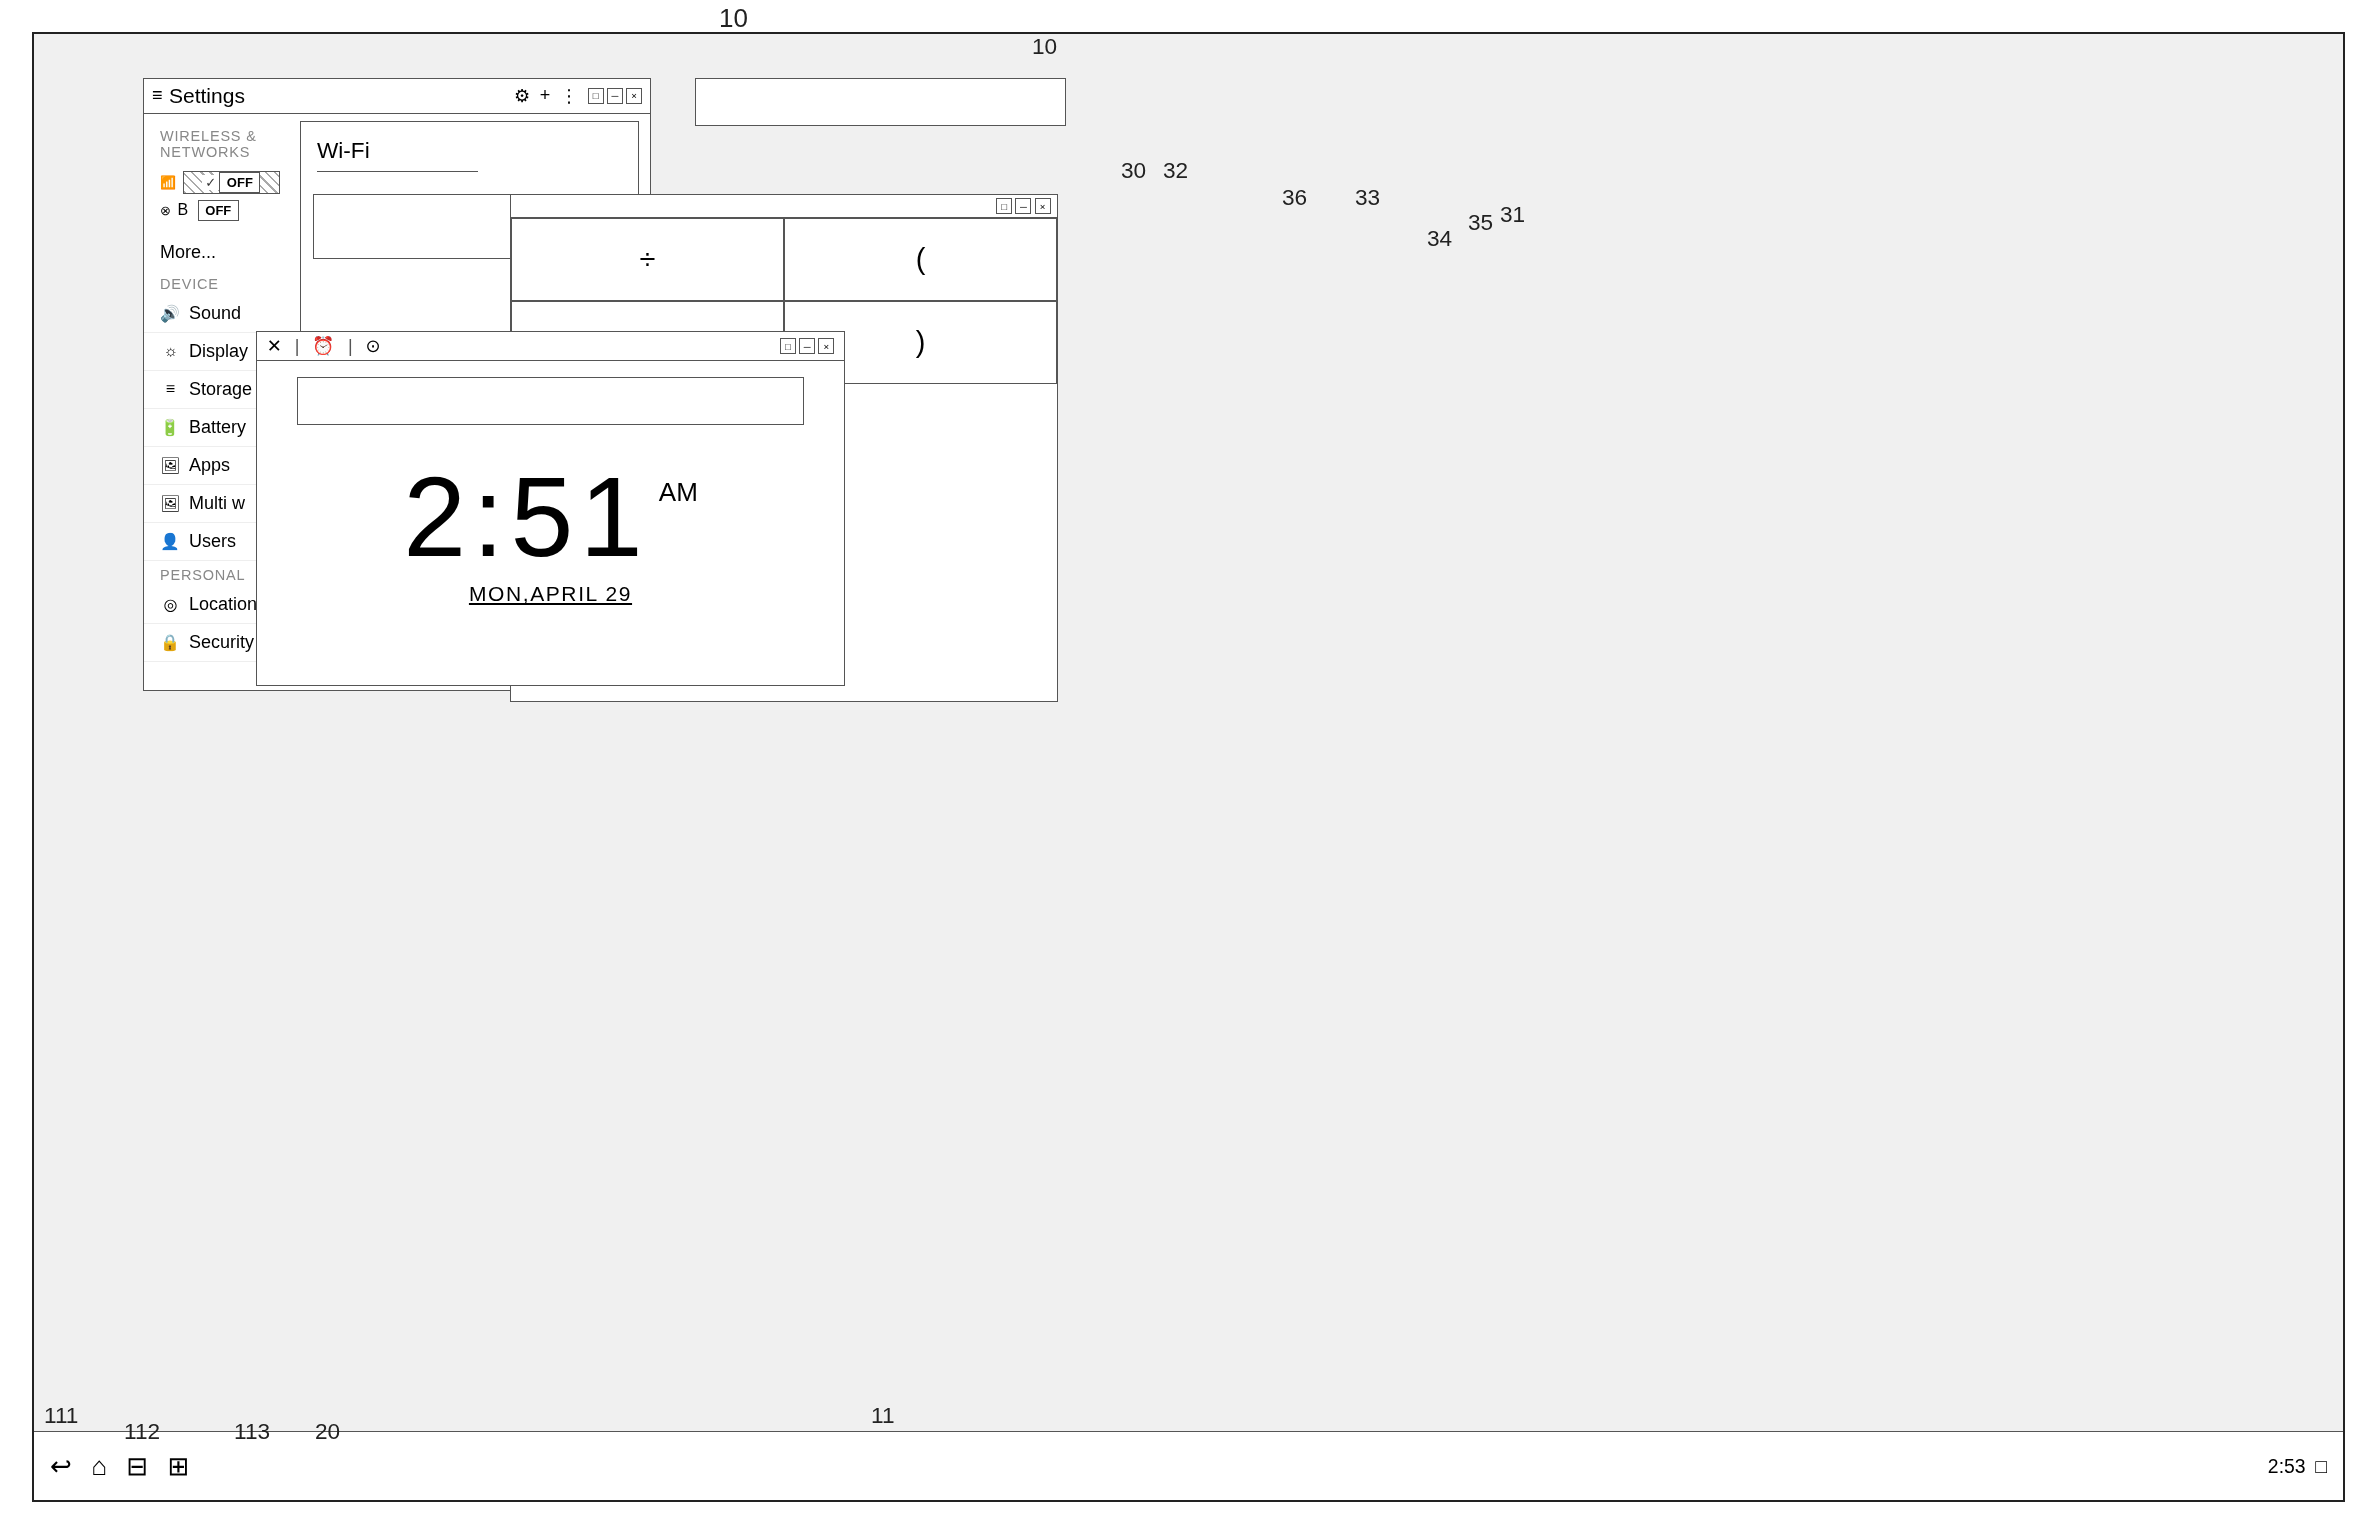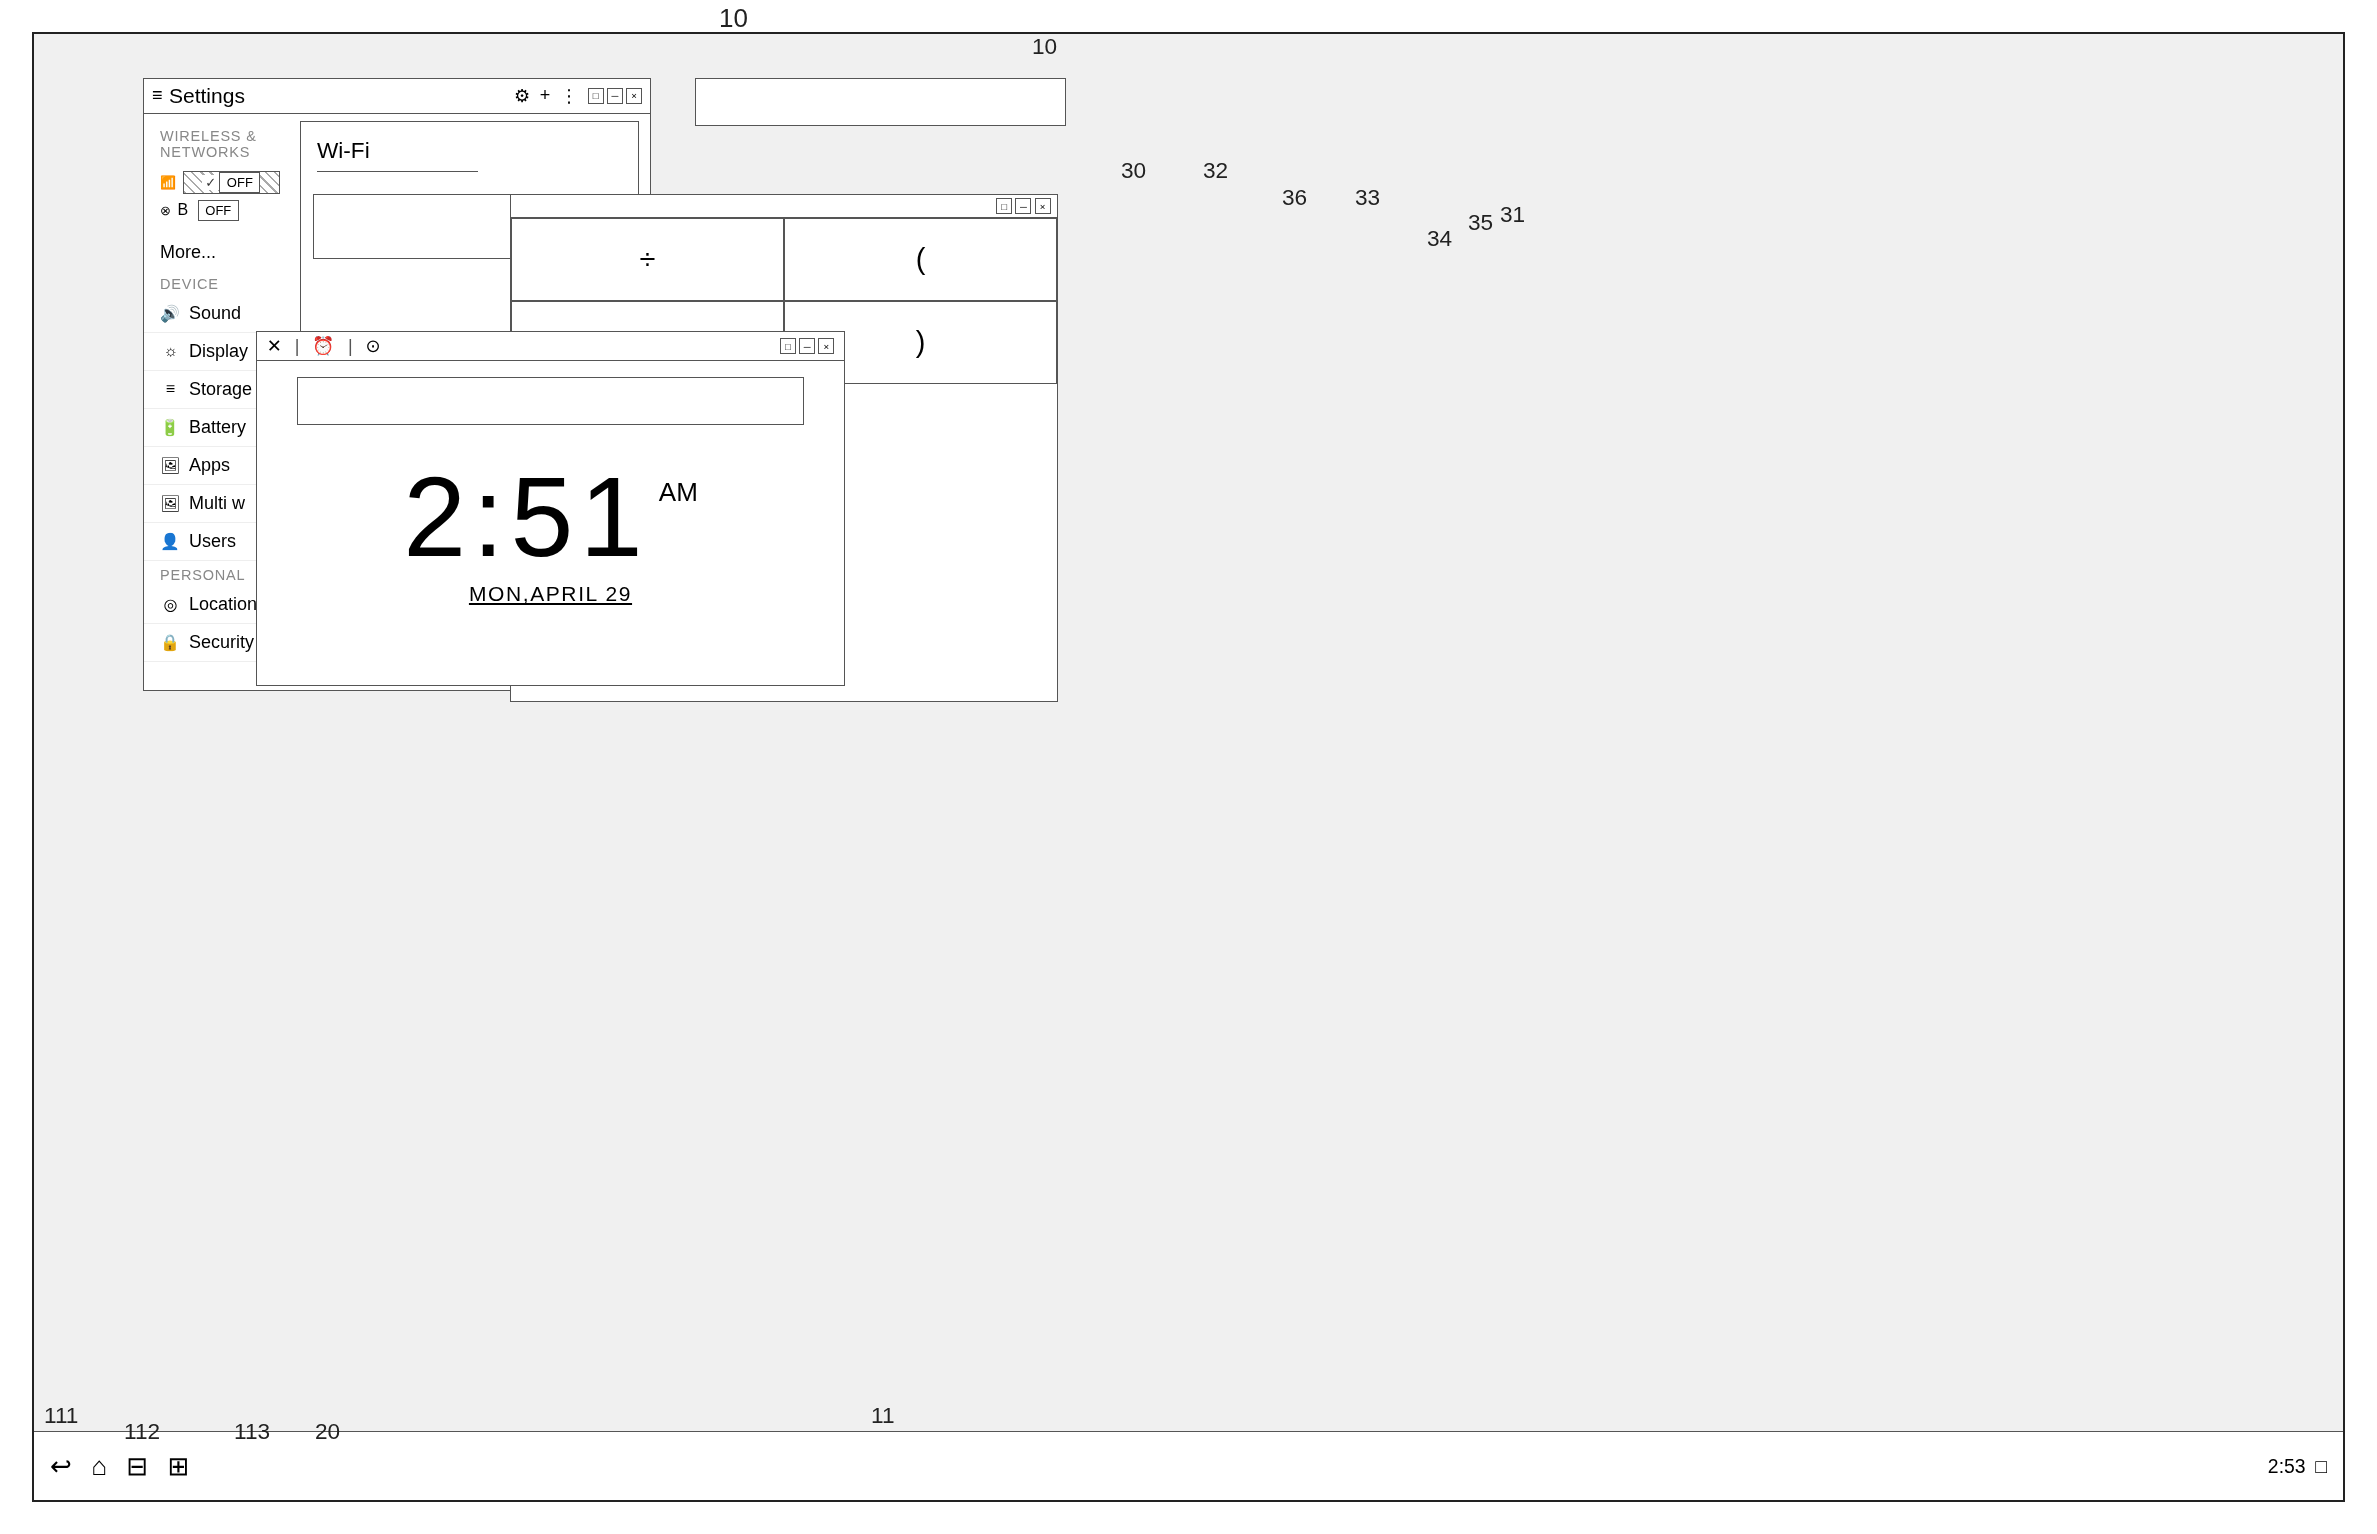--- a/index.html
+++ b/index.html
@@ -120,20 +120,21 @@
       align-items: center;
       gap: 6.5px;
       margin-bottom: 6.5px;
     }
 
     .toggle-off {
       border: 1.6px solid #555;
       padding: 1.6px 6.5px;
       font-size: 13px;
       background: #fff;
+      font-weight: bold;
     }
 
     .wifi-hatch {
       width: 97px;
       height: 22.6px;
       background: repeating-linear-gradient(
         45deg,
         #aaa,
         #aaa 1.6px,
         #fff 1.6px,
@@ -487,21 +488,21 @@
     <div class="taskbar-right">
       <span>2:53</span>
       <span>□</span>
     </div>
   </div>
 
 </div>
 
 <div class="ref-label" style="top:34px; left:1032px;">10</div>
 <div class="ref-label" style="top:158px; left:1121px;">30</div>
-<div class="ref-label" style="top:158px; left:1203px;">32</div>
+<div class="ref-label" style="top:158px; left:1163px;">32</div>
 <div class="ref-label" style="top:185px; left:1282px;">36</div>
 <div class="ref-label" style="top:185px; left:1355px;">33</div>
 <div class="ref-label" style="top:226px; left:1427px;">34</div>
 <div class="ref-label" style="top:210px; left:1468px;">35</div>
 <div class="ref-label" style="top:202px; left:1500px;">31</div>
 <div class="ref-label" style="top:1403px; left:44px;">111</div>
 <div class="ref-label" style="top:1419px; left:108px;margin-left:16px;">112</div>
 <div class="ref-label" style="top:1419px; left:234px;">113</div>
 <div class="ref-label" style="top:1419px; left:315px;">20</div>
 <div class="ref-label" style="top:1403px; left:871px;">11</div>

